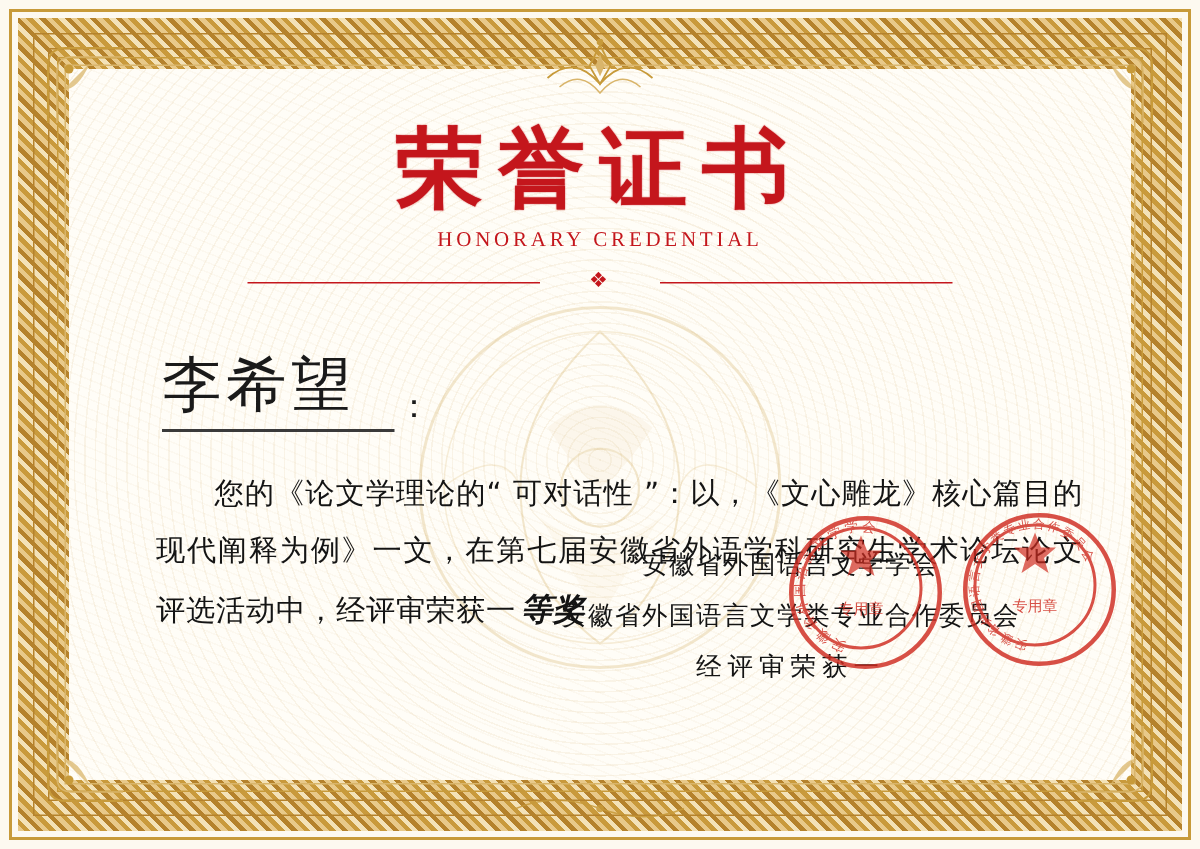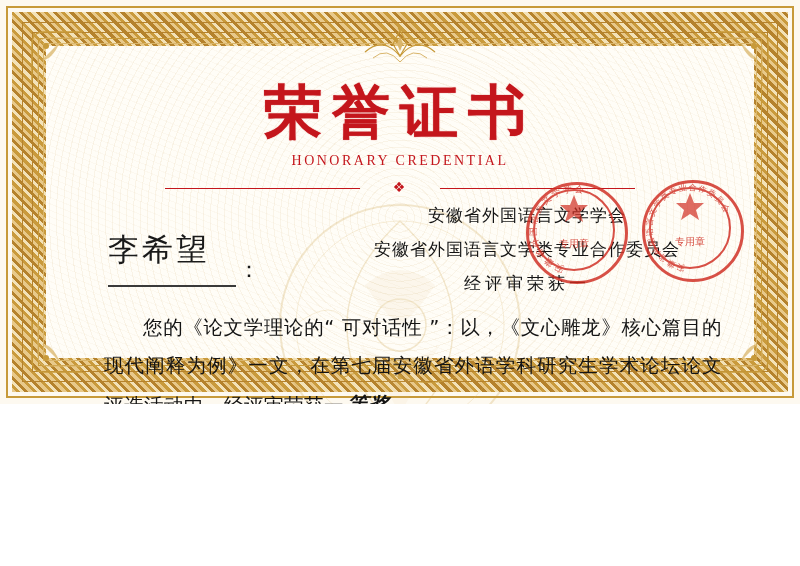--- a/index.html
+++ b/index.html
@@ -11,21 +11,21 @@
     width: 800px;
     height: 566px;
     overflow: hidden;
     font-family: "Liberation Serif", serif;
   }
 
   
   .certificate {
     position: relative;
     width: 800px;
-    height: 404px;
+    height: 566px;
     background: #fdf9f0;
     box-sizing: border-box;
     overflow: hidden;
   }
 
   
   .border-outer {
     position: absolute;
     left: 6px; top: 6px; right: 6px; bottom: 6px;
     border: 2px solid #c79a3a;
@@ -182,25 +182,25 @@
 
   
   .recipient {
     margin-top: 34px;
     margin-left: 52px;
     display: flex;
     align-items: flex-end;
   }
   .recipient-name {
     font-family: "DejaVu Sans", "Liberation Sans", sans-serif;
-    font-size: 31px;
+    font-size: 40px;
     color: #1a1a1a;
     letter-spacing: 3px;
     border-bottom: 2px solid #3a3a3a;
-    padding-bottom: 14px;
+    padding-bottom: 2px;
     padding-right: 26px;
   }
   .recipient-colon {
     font-size: 22px;
     color: #1a1a1a;
     padding-bottom: 2px;
     padding-left: 2px;
   }
 
   

